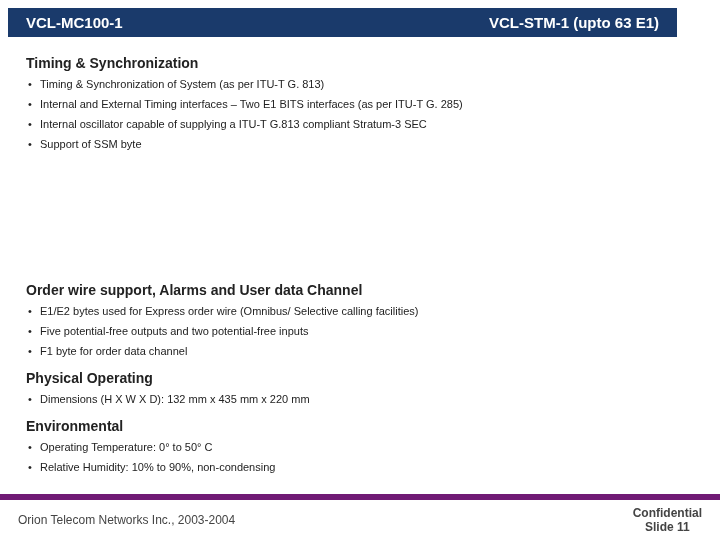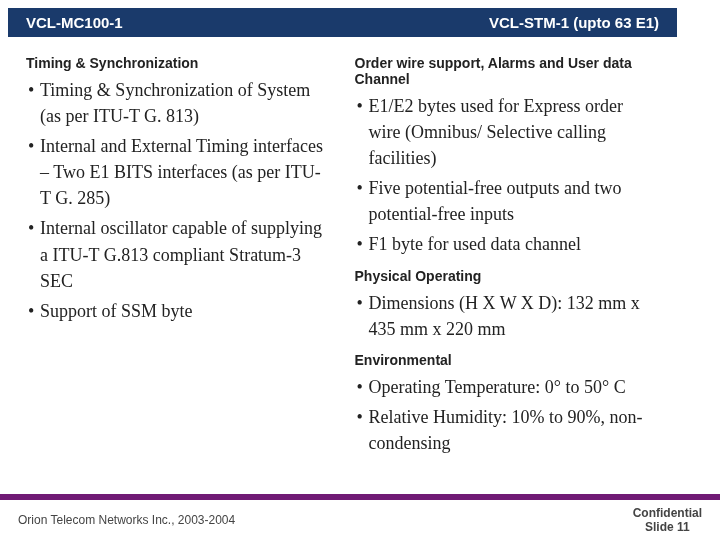--- a/index.html
+++ b/index.html
@@ -23,21 +23,21 @@
       justify-content: space-between;
       align-items: center;
       background: #1a3a6b;
       color: #ffffff;
       padding: 6px 18px;
       font-size: 15px;
       font-weight: bold;
     }
     .content-area {
       display: flex;
-      flex-direction: row;
+      flex-direction: column;
       padding: 18px 18px 10px 18px;
       gap: 24px;
       height: calc(540px - 44px - 38px);
     }
     .left-col {
       flex: 1 1 0;
       min-width: 0;
     }
     .right-col {
       flex: 1 1 0;
@@ -51,22 +51,21 @@
     ul.bullet-list {
       list-style: none;
       padding: 0;
       margin: 0;
     }
     ul.bullet-list li {
       padding-left: 14px;
       position: relative;
       margin-bottom: 4px;
       line-height: 1.45;
-      font-size: 18px;
-      font-family: Liberation Serif, serif;
+      font-size: 11px;
     }
     ul.bullet-list li::before {
       content: "•";
       position: absolute;
       left: 2px;
       top: 0;
     }
     .footer-bar {
       position: absolute;
       bottom: 0;
@@ -106,21 +105,21 @@
         <li>Internal oscillator capable of supplying a ITU-T G.813 compliant Stratum-3 SEC</li>
         <li>Support of SSM byte</li>
       </ul>
     </div>
 
     <div class="right-col">
       <div class="section-title">Order wire support, Alarms and User data Channel</div>
       <ul class="bullet-list">
         <li>E1/E2 bytes used for Express order wire (Omnibus/ Selective calling facilities)</li>
         <li>Five potential-free outputs and two potential-free inputs</li>
-        <li>F1 byte for used data channel</li>
+        <li>F1 byte for order data channel</li>
       </ul>
       <div class="section-title" style="margin-top:10px;">Physical Operating</div>
       <ul class="bullet-list">
         <li>Dimensions (H X W X D): 132 mm x 435 mm x 220 mm</li>
       </ul>
       <div class="section-title" style="margin-top:10px;">Environmental</div>
       <ul class="bullet-list">
         <li>Operating Temperature: 0° to 50° C</li>
         <li>Relative Humidity: 10% to 90%, non-condensing</li>
       </ul>

